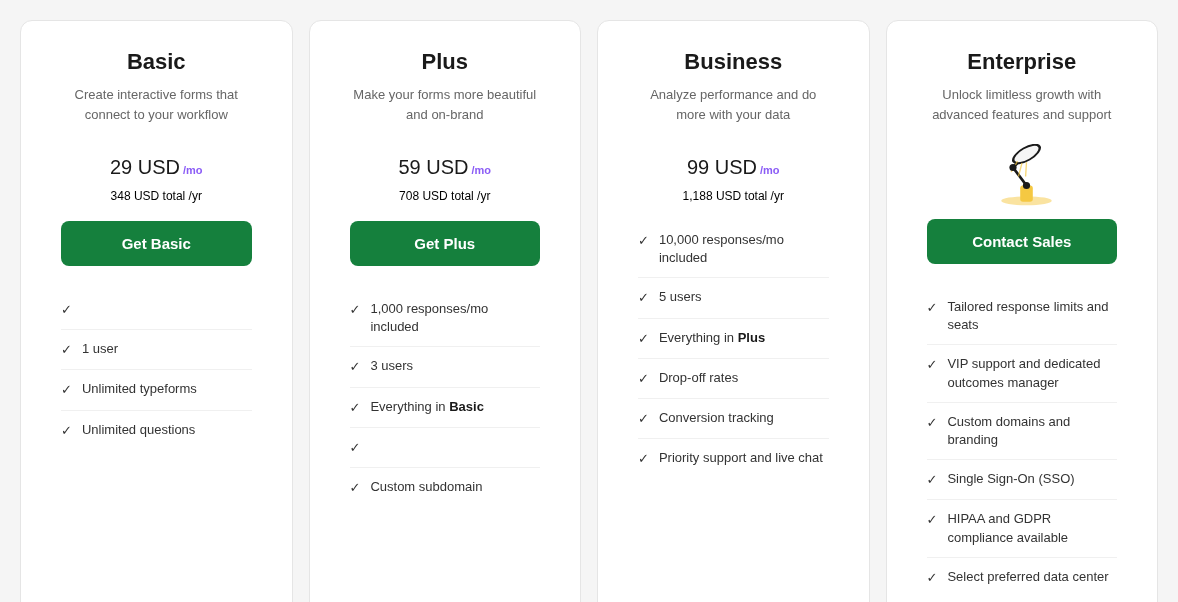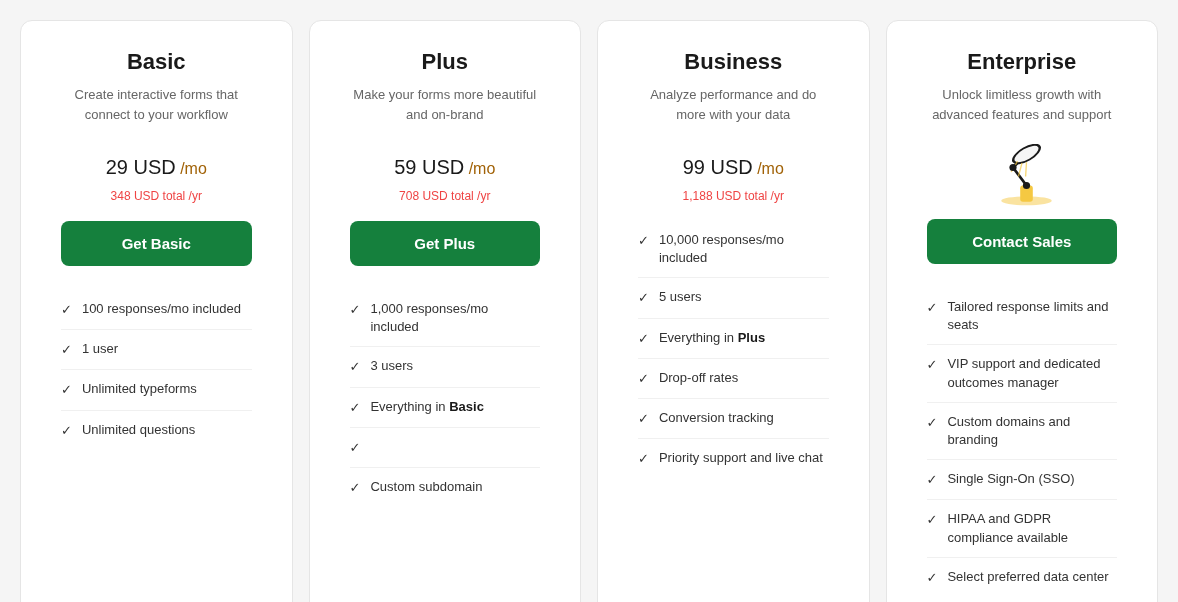--- a/index.html
+++ b/index.html
@@ -50,27 +50,27 @@
     .plan-price {
       font-size: 36px;
       font-weight: 300;
       color: #1a1a1a;
     }
     .plan-price .currency {
       font-size: 20px;
       font-weight: 400;
     }
     .plan-price .period {
-      font-size: 16px;
-      color: #a16207;
-      font-weight: 400;
+      font-size: 11px;
+      color: #8b5cf6;
+      font-weight: 700;
     }
     .plan-total {
       font-size: 12px;
-      color: #ef4444;
+      color: #000000;
       text-align: center;
       margin-bottom: 18px;
     }
     .plan-button {
       display: block;
       width: 100%;
       padding: 14px;
       background: #15803d;
       color: #fff;
       border: none;
@@ -128,21 +128,20 @@
 <div class="pricing-container">
 <div class="plan-card">
       <div class="plan-name">Basic</div>
       <div class="plan-desc">Create interactive forms that connect to your workflow</div>
       <div class="plan-price-area"><span class="plan-price"><span class="currency">29 USD</span><span class="period"> /mo</span></span></div>
       <div class="plan-total">348 USD total /yr</div>
       <button class="plan-button">Get Basic</button>
       <ul class="feature-list">
         <li class="feature-item">
           <span class="check-icon">✓</span>
-          <span class="feature-text">100 responses/mo included</span>
         </li>
         <li class="feature-item">
           <span class="check-icon">✓</span>
           <span class="feature-text">1 user</span>
         </li>
         <li class="feature-item">
           <span class="check-icon">✓</span>
           <span class="feature-text">Unlimited typeforms</span>
         </li>
         <li class="feature-item">

